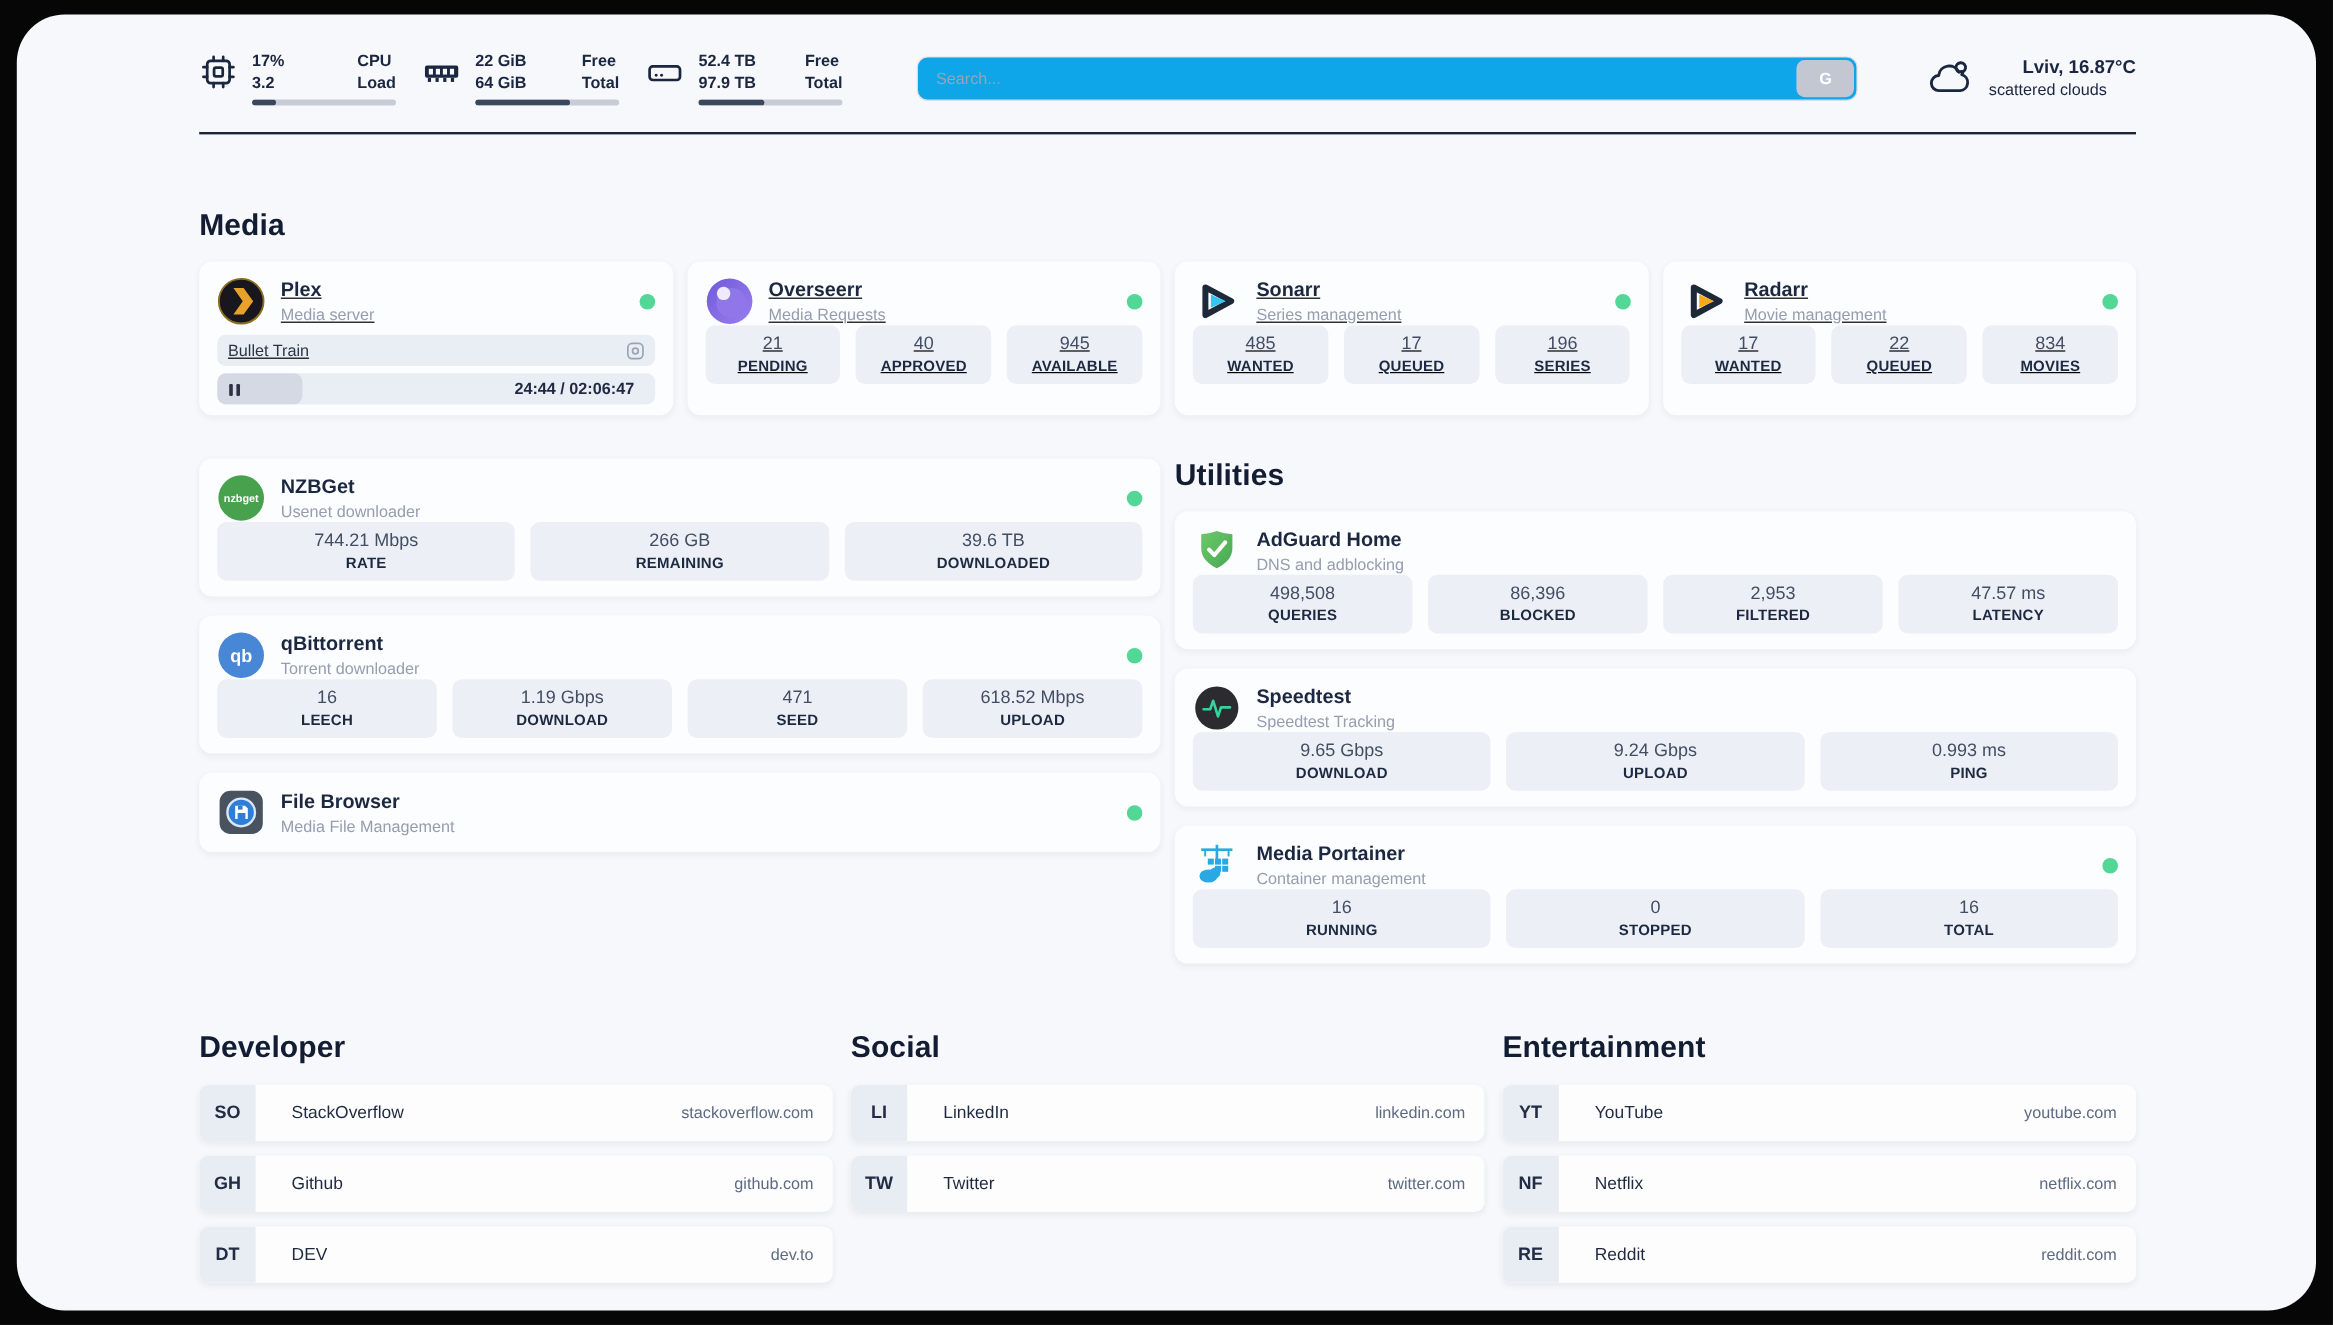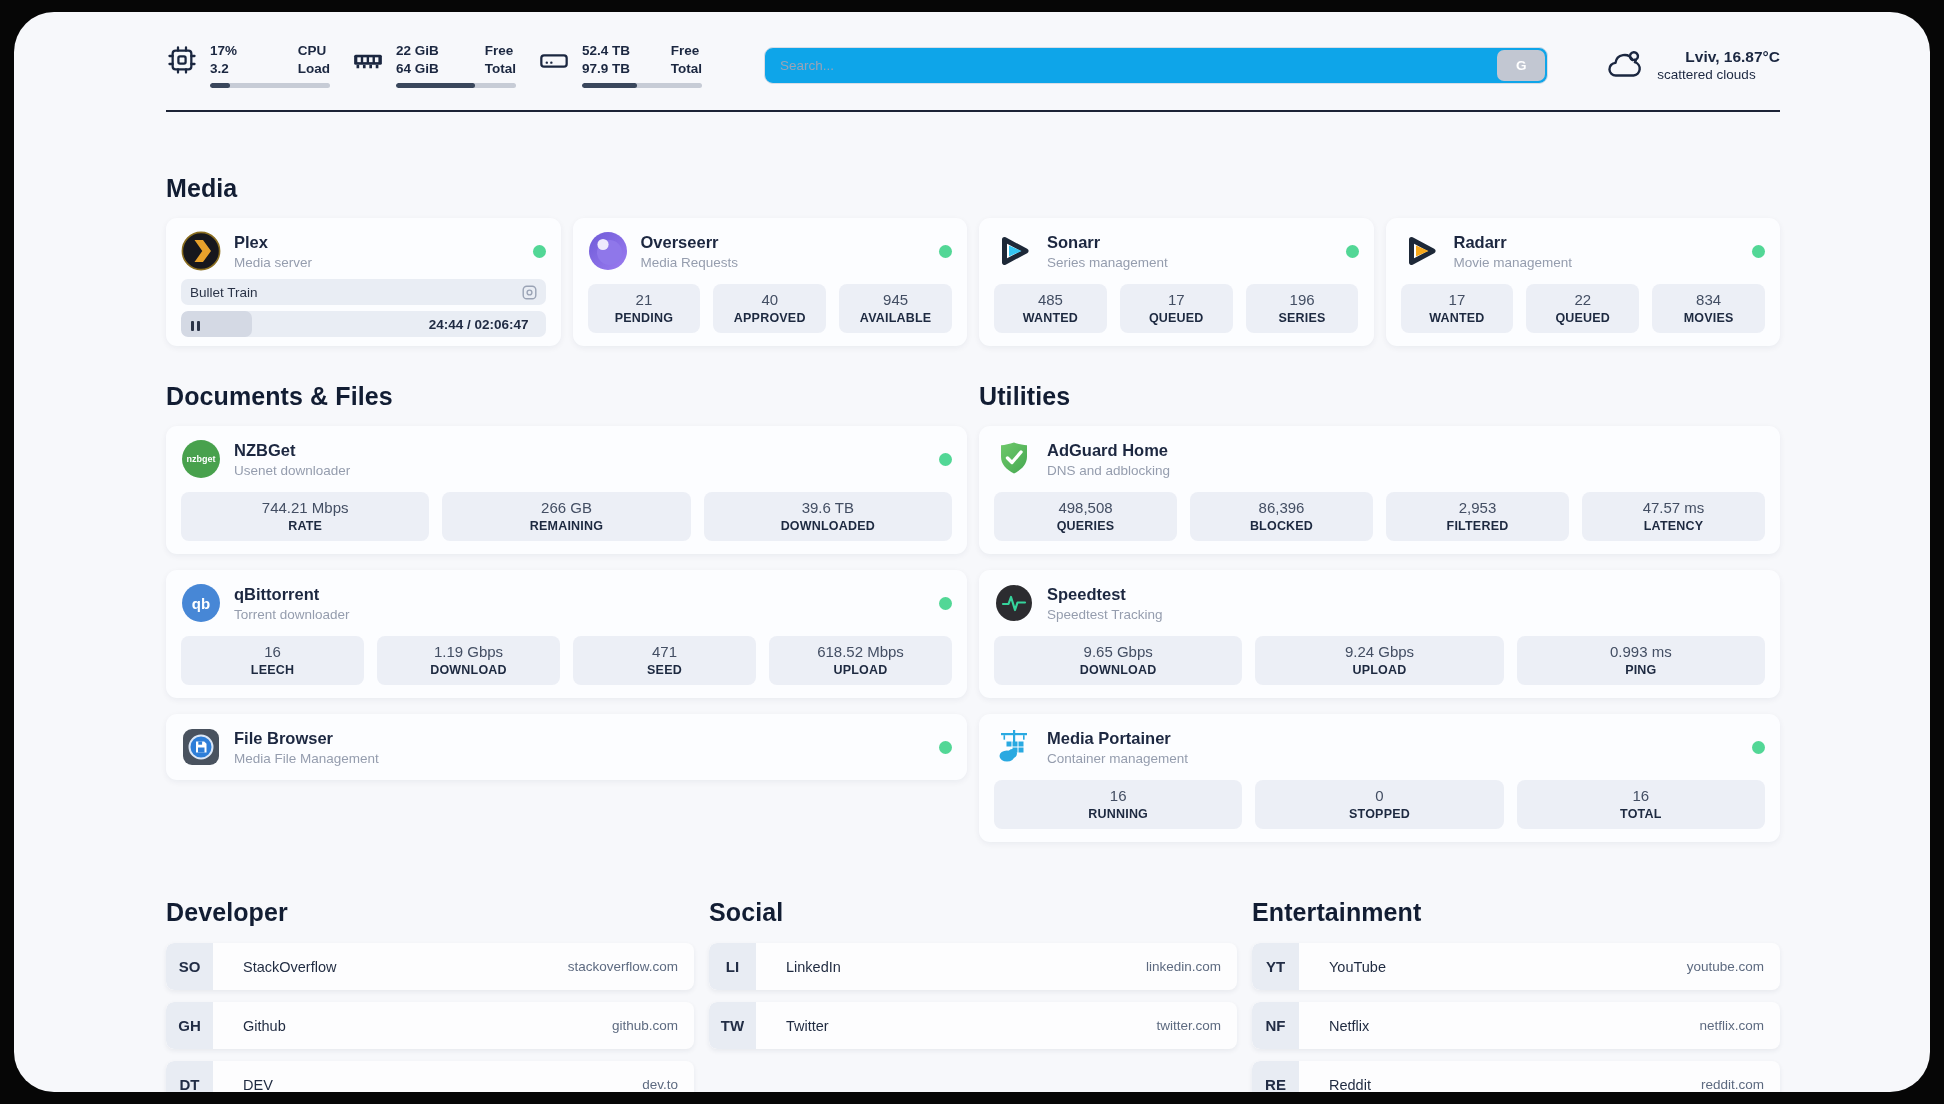--- a/index.html
+++ b/index.html
@@ -43,26 +43,26 @@
   .card {
     background:#fcfdff; border-radius:11px; box-shadow:0 2px 6px rgba(25,39,70,.06);
     padding:13px 15px; cursor:pointer;
   }
   .card-head { display:flex; align-items:center; gap:13px; }
   .app-icon { width:40px; height:40px; flex:none; }
   .app-icon svg { width:40px; height:40px; display:block; }
   .app-title { font-size:16.5px; font-weight:600; color:#1c2740; line-height:1.2; }
   .app-sub { font-size:13.5px; color:#959dae; margin-top:2px; }
   .dot { width:13px; height:13px; border-radius:50%; background:#52d796; margin-left:auto; flex:none; }
-  .stats { display:flex; gap:13px; margin-top:13px;justify-content:space-between; }
+  .stats { display:flex; gap:13px; margin-top:0;justify-content:space-between; }
   .stat { flex:1; background:#eceff6; border-radius:8px; text-align:center; padding:7px 4px 8px; }
   .stat-v { font-size:15px; color:#434e63; }
   .stat-l { font-size:12.5px; font-weight:700; color:#1d2940; margin-top:3px; letter-spacing:.2px; }
   
-  .media-grid { display:grid; grid-template-columns:repeat(4,1fr); gap:12px; margin-top:15px; }
+  .media-grid { display:grid; grid-template-columns:repeat(4,1fr); gap:12px; margin-top:15px;text-decoration:underline; }
   .media-grid .card { height:128px; }
   .media-row {
     margin-top:8px; background:#e9edf4; border-radius:7px; height:26px;
     display:flex; align-items:center; padding:0 9px; font-size:13.5px; color:#2a3347;
   }
   .media-row .movie-ic { margin-left:auto; width:15px; height:15px; }
   .progress-row {
     margin-top:6px; background:#e9edf4; border-radius:7px; height:26px; position:relative; overflow:hidden;
   }
   .prog-fill { position:absolute; left:0; top:0; bottom:0; background:#d4d9e4; border-radius:7px; display:flex; align-items:center; padding-left:9px; }
@@ -330,21 +330,20 @@
           <div class="stat-v">834</div>
             <div class="stat-l">MOVIES</div>
         </div>
       </div>
     </div>
   </div>
 
   <div class="mid-grid">
 
     <div class="mid-col">
-      <h2 class="sec-h h-mid">Documents &amp; Files</h2>
 
       <div class="card">
         <div class="card-head">
           <span class="app-icon">
             <svg viewBox="0 0 40 40">
               <circle cx="20" cy="20" r="19" fill="#48a14d"></circle>
               <text x="20" y="23" text-anchor="middle" font-size="9" font-weight="700" fill="#ffffff" font-family="Liberation Sans, sans-serif">nzbget</text>
             </svg>
           </span>
           <div class="app-meta">

